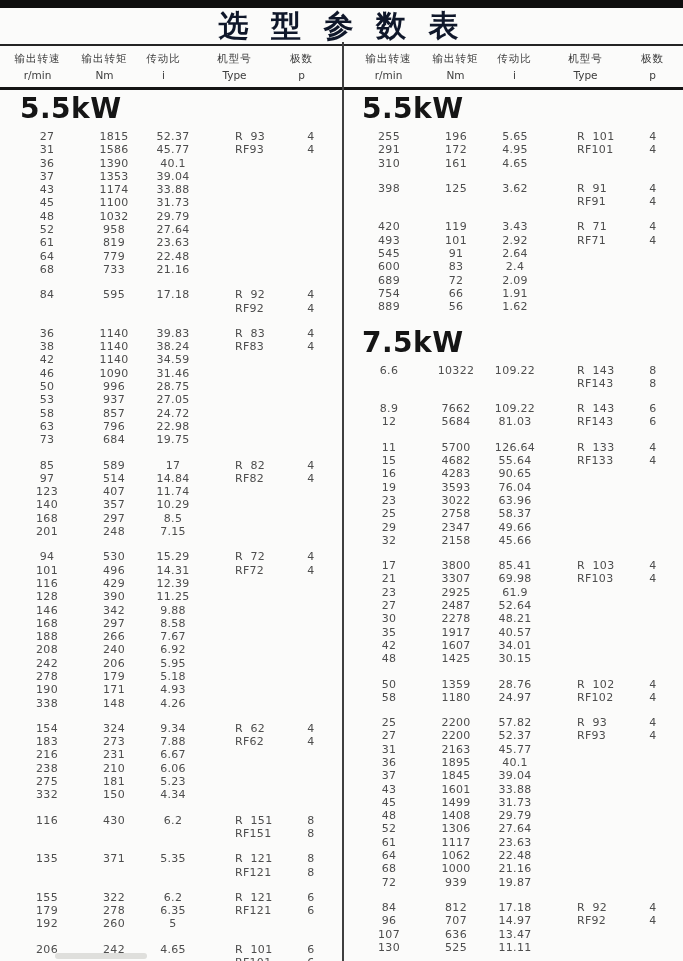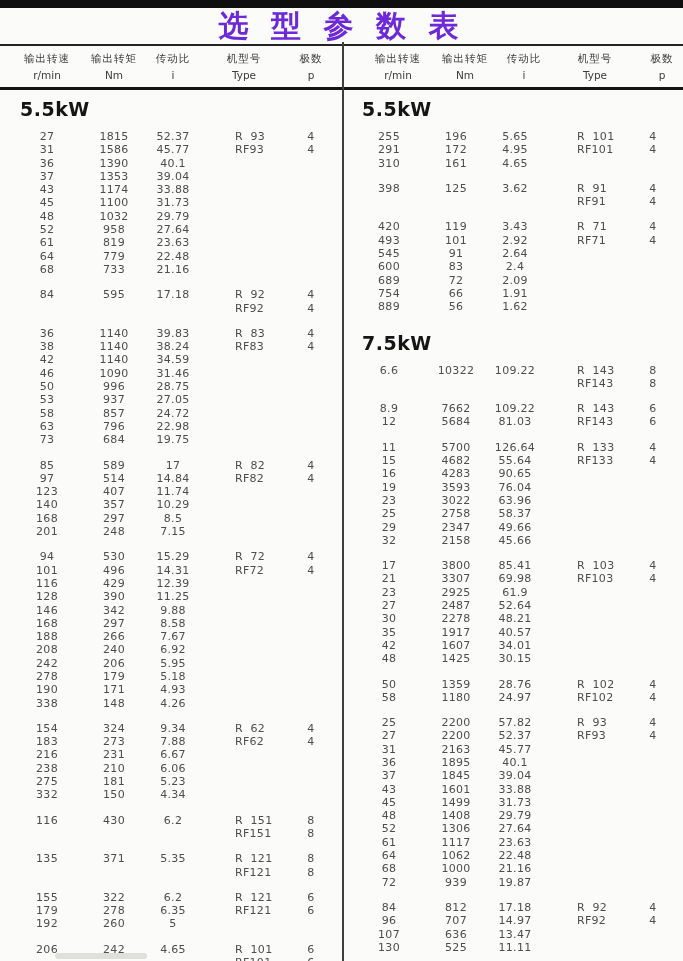--- a/index.html
+++ b/index.html
@@ -12,48 +12,49 @@
     color:#4f4f4f;
     overflow:hidden;
   }
   .top-bar{height:8px;background:#0f0f0f;}
   .title{
     margin:2px 0 0 0;
     text-align:center;
     font-size:30px;
     font-weight:700;
     letter-spacing:6px;
-    color:#6d28d9;
+    color:#0f172a;
     line-height:32px;
     white-space:pre;
   }
   .title-rule{border-top:2px solid #242424;margin-top:2px;}
   .header-row{
     display:flex;
     border-bottom:3px solid #141414;
     padding:5px 0 5px 0;
+    justify-content:center;
   }
   .half{width:341px;flex:none;}
   .hgrid{
     display:grid;
     grid-template-columns:74px 60px 58px 84px 50px;
     padding-left:10px;
   }
   .hcell{text-align:center;font-size:10.5px;color:#3d3d3d;letter-spacing:1px;}
   .hcell .lab{line-height:14px;}
   .hcell .unit{line-height:14px;margin-top:3px;letter-spacing:0;}
   .body{display:flex;position:relative;}
   .col{width:341px;flex:none;}
   .col.right{margin-left:1px;}
   .divider{
     position:absolute;left:342px;top:42px;bottom:0;width:2px;
     background:#3f3f3f;
   }
   .power{
-    font-size:19px;font-weight:800;color:#151515;
+    font-size:28px;font-weight:800;color:#151515;
     margin:6px 0 2px 20px;line-height:26px;letter-spacing:0.5px;
   }
   .power.mid{margin-top:16px;margin-bottom:6px;}
   .block{margin-top:12px;}
   .block.first{margin-top:8px;}
   .row{
     display:grid;
     grid-template-columns:74px 60px 58px 84px 50px;
     padding-left:10px;
     line-height:13.3px;

